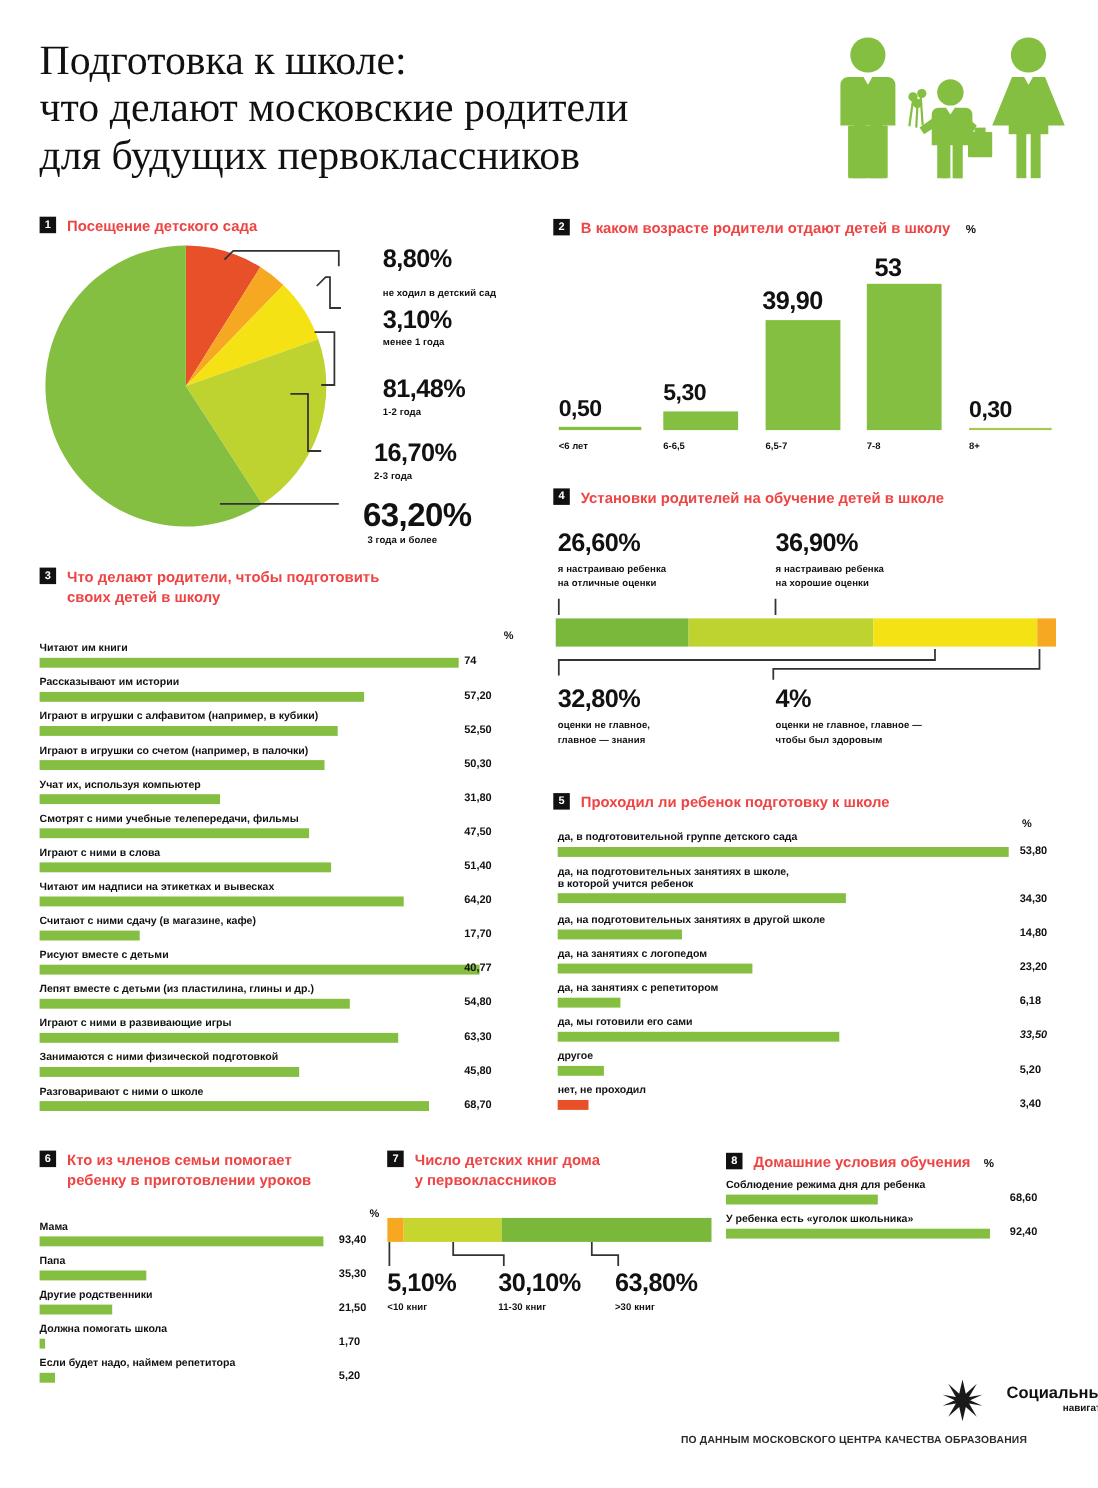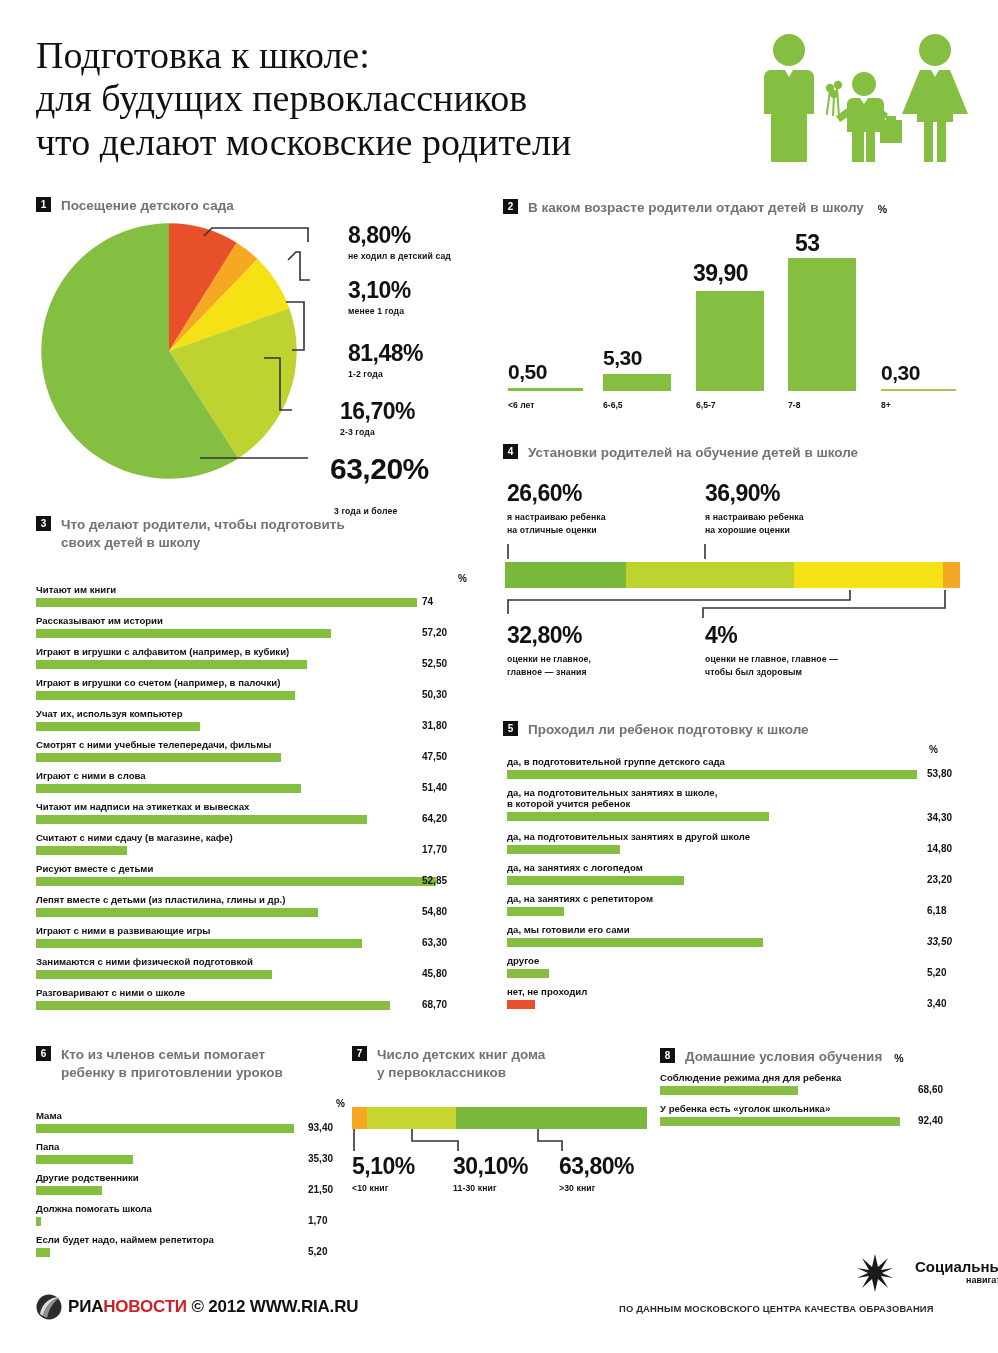--- a/index.html
+++ b/index.html
@@ -8,21 +8,21 @@
 
   
   .title{position:absolute;left:36px;top:34px;width:700px;font-family:"Liberation Serif",serif;font-size:38px;line-height:1.14;color:#111;font-weight:400;}
   .title div{white-space:nowrap;}
 
   .family{position:absolute;left:752px;top:28px;width:230px;height:152px;}
 
   
   .sec-num{display:inline-block;width:15px;height:15px;background:#111;color:#fff;font-size:10px;font-weight:bold;
            text-align:center;line-height:15px;vertical-align:top;font-family:"Liberation Sans",sans-serif;}
-  .sec-title{display:inline-block;margin-left:10px;font-size:13.5px;font-weight:bold;color:#737373;line-height:1.32;vertical-align:top;}
+  .sec-title{display:inline-block;margin-left:10px;font-size:13.5px;font-weight:bold;color:#ef4444;line-height:1.32;vertical-align:top;}
   .pct-mark{font-size:10.5px;font-weight:bold;color:#111;}
 
   .sec{position:absolute;}
 
   
   .pie{position:absolute;width:255px;height:255px;border-radius:50%;}
   .bigpct{font-family:"Liberation Sans",sans-serif;font-weight:bold;font-size:23px;letter-spacing:-0.5px;color:#111;}
   .smalllbl{font-size:8.7px;font-weight:bold;color:#111;letter-spacing:.1px;}
   .vbar-val{position:absolute;bottom:0;font-weight:bold;font-size:21px;letter-spacing:-0.5px;color:#111;white-space:nowrap;}
   .vbar-cat{position:absolute;font-size:8.6px;font-weight:bold;color:#111;white-space:nowrap;}
@@ -47,22 +47,22 @@
   .snav-t1{font-size:15px;font-weight:bold;color:#111;line-height:1;font-family:"Liberation Sans",sans-serif;}
   .snav-t2{font-size:9px;font-weight:bold;color:#111;text-align:right;line-height:1;margin-top:2px;}
 </style>
 </head>
 <body>
 
 <div class="page">
 
   <div class="title">
     <div>Подготовка к школе:</div>
+    <div>что делают московские родители</div>
     <div>для будущих первоклассников</div>
-    <div>что делают московские родители</div>
   </div>
 
   <svg class="family" viewBox="0 0 230 152">
     <g fill="#85bf41">
 
       <circle cx="37" cy="22" r="16"></circle>
       <path d="M19 42 h14 l4 7 l4 -7 h14 a7 7 0 0 1 7 7 v37 h-12 v45 h-11 v-45 h-4 v45 h-11 v-45 h-12 v-37 a7 7 0 0 1 7 -7 z"></path>
       <rect x="19" y="86" width="36" height="48" rx="1"></rect>
       <rect x="24" y="96" width="11" height="38"></rect>
       <rect x="40" y="96" width="11" height="38"></rect>
@@ -113,37 +113,37 @@
   <svg style="position:absolute;left:200px;top:222px;width:200px;height:260px;">
     <polyline points="4,14 12,6 108,6 108,20" fill="none" stroke="#333" stroke-width="1.6"></polyline>
     <polyline points="88,38 96,30 100,30 100,58 110,58" fill="none" stroke="#333" stroke-width="1.6"></polyline>
     <polyline points="86,80 104,80 104,128 92,128" fill="none" stroke="#333" stroke-width="1.6"></polyline>
     <polyline points="64,136 80,136 80,188 92,188" fill="none" stroke="#333" stroke-width="1.6"></polyline>
     <polyline points="-20,244 -12,236 108,236" fill="none" stroke="#333" stroke-width="1.6"></polyline>
   </svg>
 
   <div style="position:absolute;left:348px;top:222px;">
     <div class="bigpct">8,80%</div>
-    <div class="smalllbl" style="margin-top:2px;">не ходил в детский сад</div>
+    <div class="smalllbl" style="margin-top:12px;">не ходил в детский сад</div>
   </div>
   <div style="position:absolute;left:348px;top:277px;">
     <div class="bigpct">3,10%</div>
     <div class="smalllbl" style="margin-top:2px;">менее 1 года</div>
   </div>
   <div style="position:absolute;left:348px;top:340px;">
     <div class="bigpct">81,48%</div>
     <div class="smalllbl" style="margin-top:2px;">1-2 года</div>
   </div>
   <div style="position:absolute;left:340px;top:398px;">
     <div class="bigpct">16,70%</div>
     <div class="smalllbl" style="margin-top:2px;">2-3 года</div>
   </div>
   <div style="position:absolute;left:330px;top:452px;">
     <div class="bigpct" style="font-size:30px;">63,20%</div>
-    <div class="smalllbl" style="margin-top:20px;margin-left:4px;">3 года и более</div>
+    <div class="smalllbl" style="margin-top:0;margin-left:4px;">3 года и более</div>
   </div>
 
   <div class="sec" style="left:503px;top:199px;">
     <span class="sec-num">2</span><span class="sec-title">В каком возрасте родители отдают детей в школу</span><span class="pct-mark" style="margin-left:14px;">%</span>
   </div>
 
   <div style="position:absolute;left:503px;top:226px;width:480px;height:170px;">
 
     <div style="position:absolute;left:5px;bottom:5px;width:75px;height:3px;background:#85bf41;"></div>
     <div class="vbar-val" style="left:5px;bottom:12px;">0,50</div>
@@ -217,21 +217,21 @@
       <div class="row-val" style="position:absolute;left:386px;top:12px;">64,20</div>
     </div>
     <div style="position:absolute;top:259px;left:0;width:450px;">
       <div class="row-label">Считают с ними сдачу (в магазине, кафе)</div>
       <div class="row-bar" style="width:91px;margin-top:3px;"></div>
       <div class="row-val" style="position:absolute;left:386px;top:12px;">17,70</div>
     </div>
     <div style="position:absolute;top:290px;left:0;width:450px;">
       <div class="row-label">Рисуют вместе с детьми</div>
       <div class="row-bar" style="width:400px;margin-top:3px;"></div>
-      <div class="row-val" style="position:absolute;left:386px;top:12px;">52,85</div>
+      <div class="row-val" style="position:absolute;left:386px;top:12px;">40,77</div>
     </div>
     <div style="position:absolute;top:321px;left:0;width:450px;">
       <div class="row-label">Лепят вместе с детьми (из пластилина, глины и др.)</div>
       <div class="row-bar" style="width:282px;margin-top:3px;"></div>
       <div class="row-val" style="position:absolute;left:386px;top:12px;">54,80</div>
     </div>
     <div style="position:absolute;top:352px;left:0;width:450px;">
       <div class="row-label">Играют с ними в развивающие игры</div>
       <div class="row-bar" style="width:326px;margin-top:3px;"></div>
       <div class="row-val" style="position:absolute;left:386px;top:12px;">63,30</div>
@@ -447,24 +447,16 @@
       <g fill="#1a1a1a">
         <path d="M20 2 L23 15 L33 6 L26 18 L38 16 L27 21 L38 26 L26 24 L33 36 L23 27 L20 40 L17 27 L7 36 L14 24 L2 26 L13 21 L2 16 L14 18 L7 6 L17 15 Z"></path>
       </g>
     </svg>
     <div style="margin-left:20px;">
       <div class="snav-t1">Социальный</div>
       <div class="snav-t2">навигатор</div>
     </div>
   </div>
 
-  <div class="ria">
-    <svg width="26" height="26" viewBox="0 0 26 26">
-      <circle cx="13" cy="13" r="12.5" fill="#2b2b2b"></circle>
-      <path d="M4 20 C6 9 14 3 24 3 C16 6 9 12 7 22 Z" fill="#d9d9d9"></path>
-      <path d="M7 22 C9 12 16 6 24 3 C18 8 13 14 11 24 Z" fill="#8f8f8f"></path>
-    </svg>
-    <div class="ria-txt" style="margin-left:6px;"><span class="r1">РИА</span><span class="r2">НОВОСТИ</span><span class="r3"> © 2012 WWW.RIA.RU</span></div>
-  </div>
 
   <div class="footer-note" style="left:619px;top:1303px;">ПО ДАННЫМ МОСКОВСКОГО ЦЕНТРА КАЧЕСТВА ОБРАЗОВАНИЯ</div>
 
 </div>
 
 </body></html>

